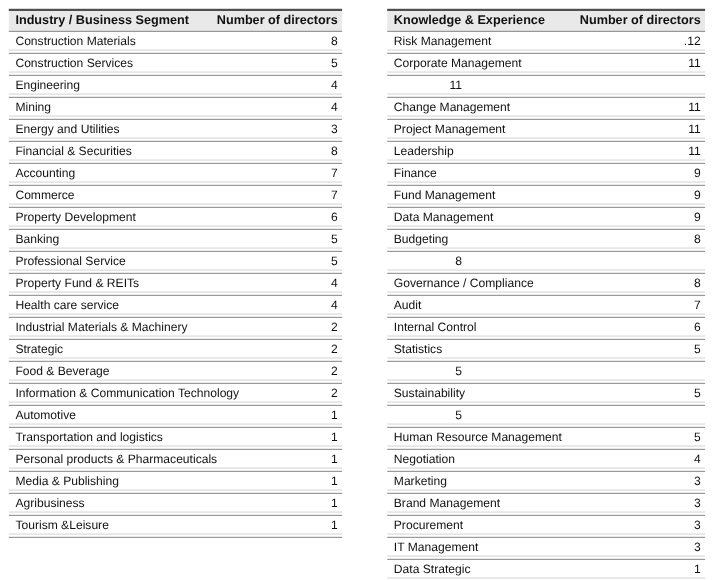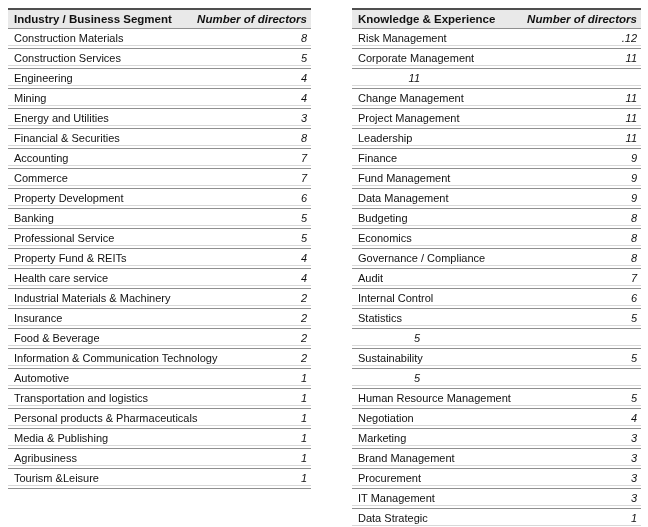--- a/index.html
+++ b/index.html
@@ -49,21 +49,21 @@
     line-height: 14px;
     min-height: 19px;
   }
   .row::after {
     content: "";
     position: absolute;
     left: 0; right: 0; bottom: 2px;
     border-bottom: 1px solid var(--border-light);
   }
   .label { flex: 1 1 auto; padding-right: 8px; }
-  .value { flex: 0 0 62px; text-align: right; white-space: nowrap; font-style: italic; }
+  .value { flex: 0 0 62px; text-align: right; white-space: nowrap; }
 </style>
 </head>
 <body>
 
 <div class="page">
 
   <div class="data-table left">
     <div class="thead">
       <span class="label">Industry / Business Segment</span>
       <span class="value">Number of directors</span>
@@ -119,21 +119,21 @@
         </div>
         <div class="row">
           <span class="label">Health care service</span>
           <span class="value">4</span>
         </div>
         <div class="row">
           <span class="label">Industrial Materials &amp; Machinery</span>
           <span class="value">2</span>
         </div>
         <div class="row">
-          <span class="label">Insurance</span>
+          <span class="label">Strategic</span>
           <span class="value">2</span>
         </div>
         <div class="row">
           <span class="label">Food &amp; Beverage</span>
           <span class="value">2</span>
         </div>
         <div class="row">
           <span class="label">Information &amp; Communication Technology</span>
           <span class="value">2</span>
         </div>
@@ -203,21 +203,20 @@
         </div>
         <div class="row">
           <span class="label">Data Management</span>
           <span class="value">9</span>
         </div>
         <div class="row">
           <span class="label">Budgeting</span>
           <span class="value">8</span>
         </div>
         <div class="row">
-          <span class="label">Economics</span>
           <span class="value">8</span>
         </div>
         <div class="row">
           <span class="label">Governance / Compliance</span>
           <span class="value">8</span>
         </div>
         <div class="row">
           <span class="label">Audit</span>
           <span class="value">7</span>
         </div>

